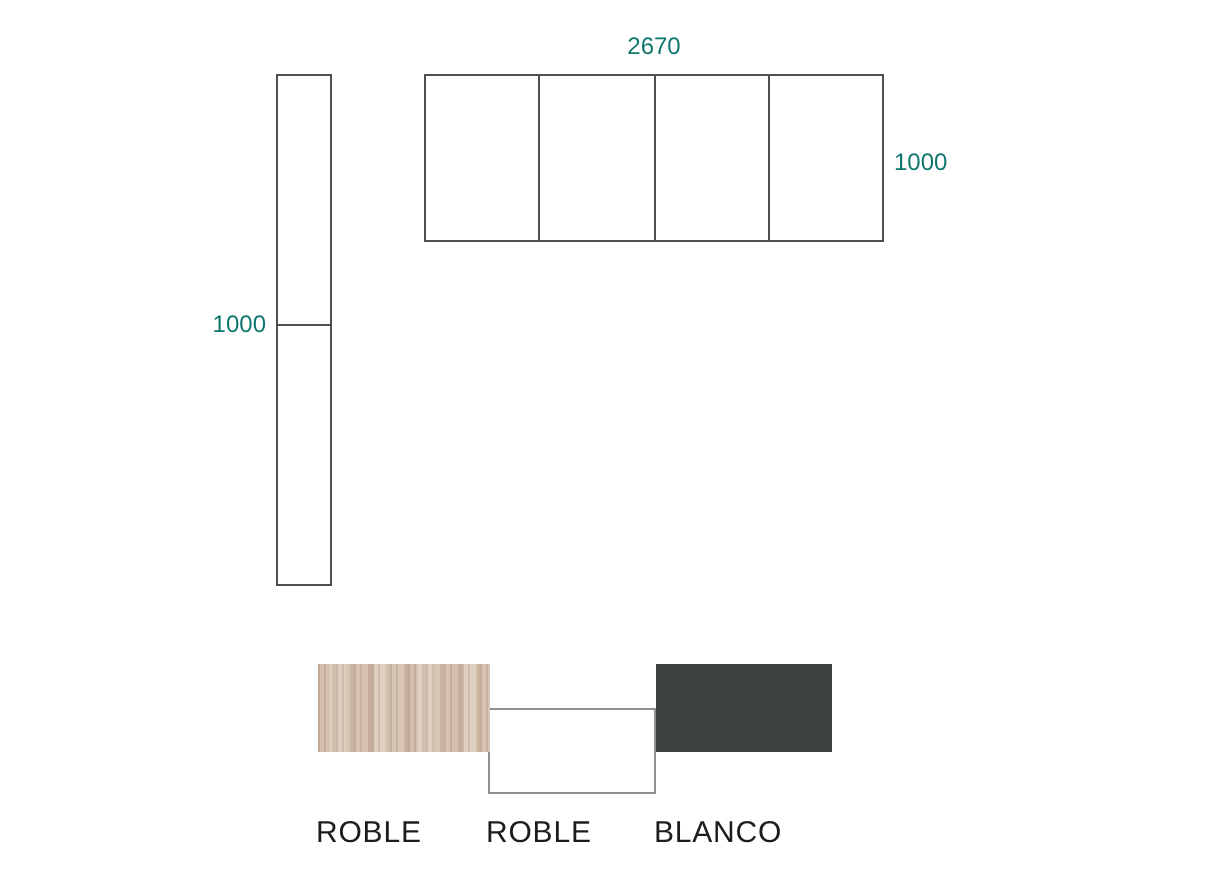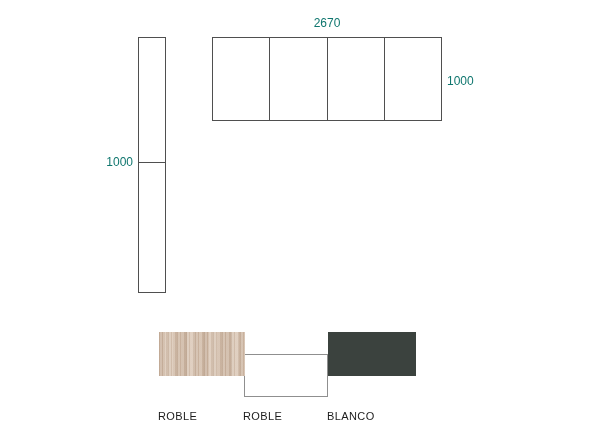--- a/index.html
+++ b/index.html
@@ -83,21 +83,21 @@
   .swatch-vulcano {
     left: 328px; top: 332px;
     width: 88px; height: 44px;
     z-index: 2;
   }
 
   
   .finish-label {
     position: absolute;
     top: 410px;
-    font-size: 11px;
+    font-size: 15px;
     line-height: 13px;
     letter-spacing: 0.4px;
     color: #1c1c1c;
   }
   .label-roble   { left: 158px; }
   .label-blanco  { left: 243px; }
   .label-vulcano { left: 327px; }
 </style>
 </head>
 <body>

